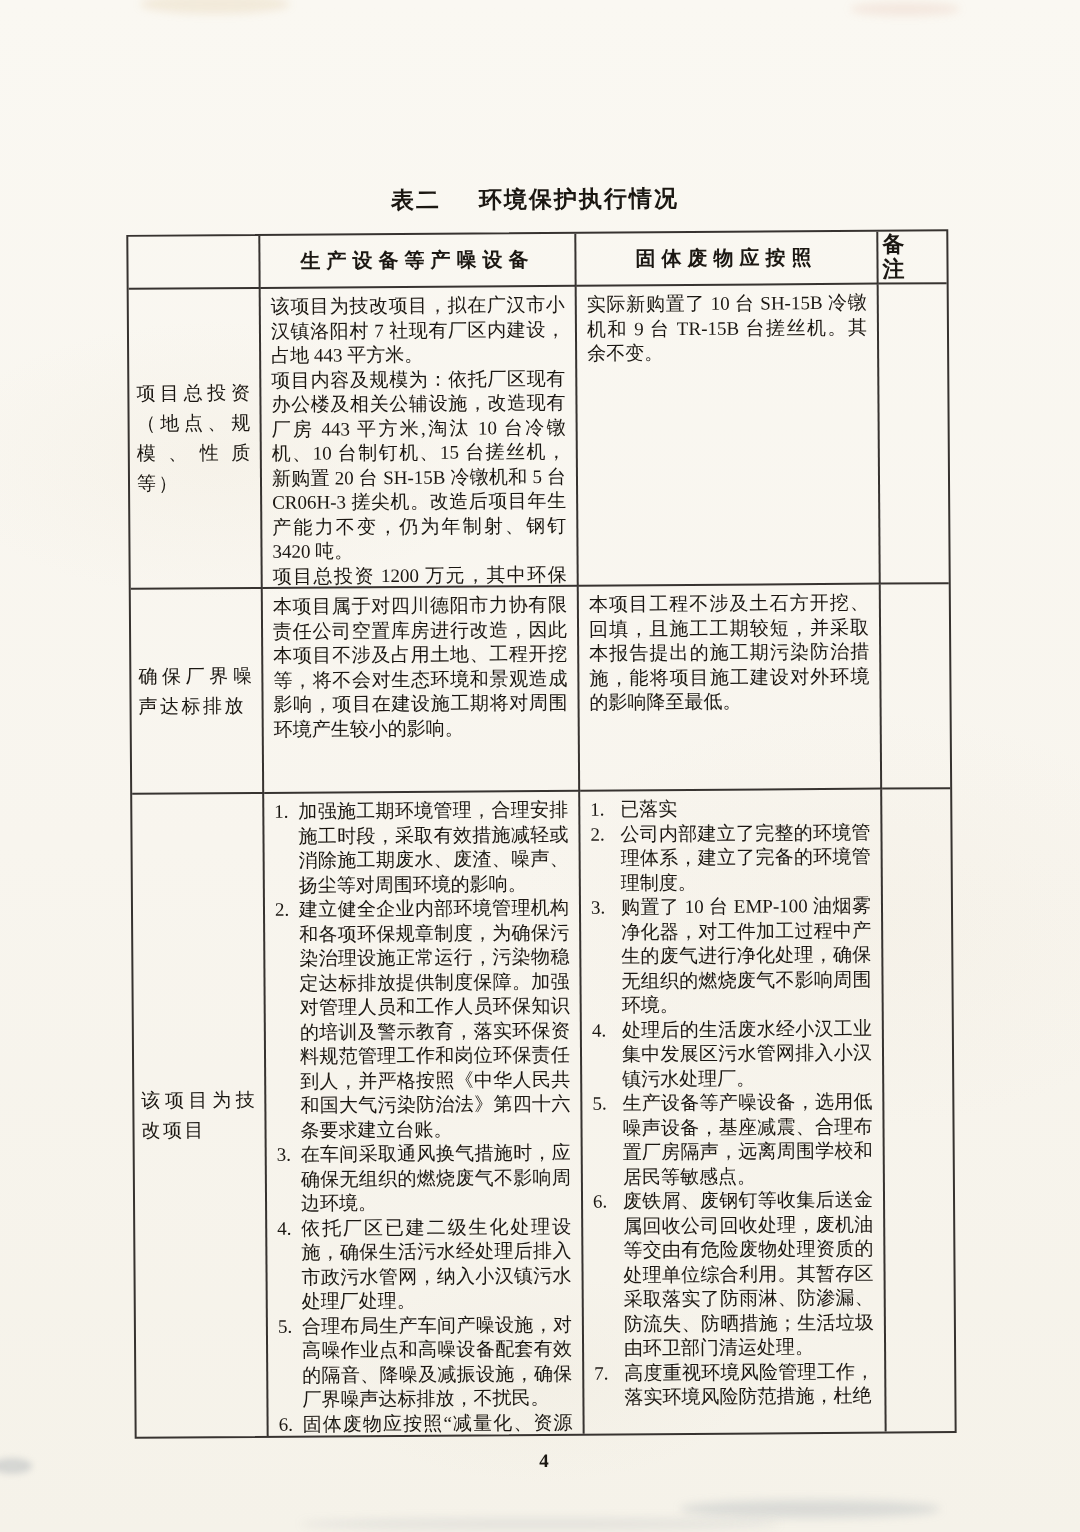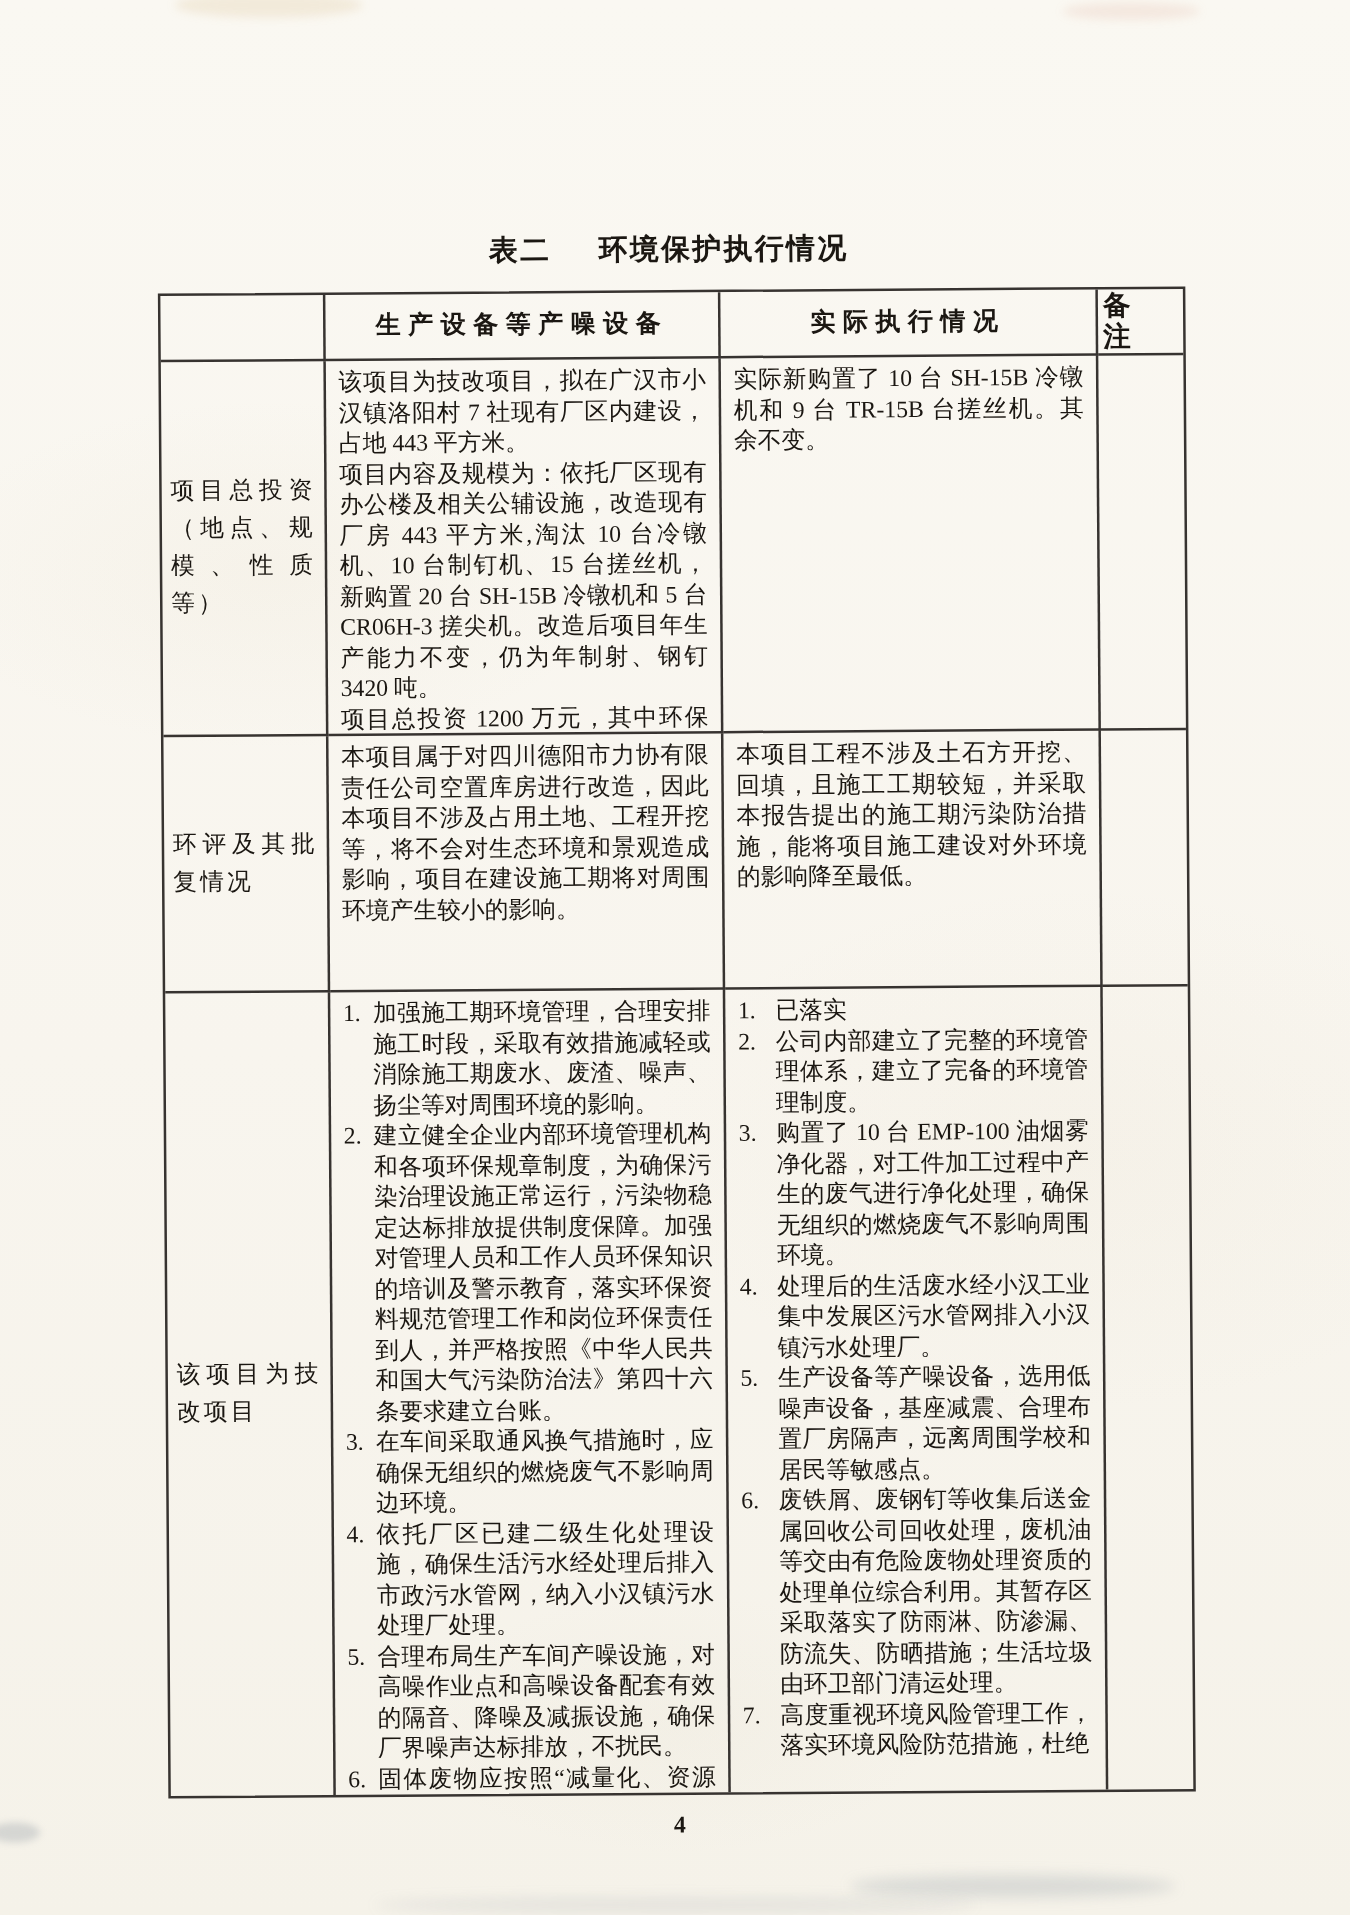--- a/index.html
+++ b/index.html
@@ -118,41 +118,41 @@
     <span>表二</span><span class="gap"></span><span>环境保护执行情况</span>
   </div>
 
   <div class="tbl">
 
     <div class="cell hcell"></div>
     <div class="cell hcell">
       <span>生产设备等产噪设备</span>
     </div>
     <div class="cell hcell">
-      <span>实际执行情况</span>
+      <span>固体废物应按照</span>
     </div>
     <div class="cell hcell remarks last-col">
       <span>备　注</span>
     </div>
 
     <div class="cell row-label">
       <span>项目总投资（地点、规模、性质等）</span>
     </div>
     <div class="cell body-text">
       <p>该项目为技改项目，拟在广汉市小汉镇洛阳村 7 社现有厂区内建设，占地 443 平方米。</p>
       <p>项目内容及规模为：依托厂区现有办公楼及相关公辅设施，改造现有厂房 443 平方米,淘汰 10 台冷镦机、10 台制钉机、15 台搓丝机，新购置 20 台 SH-15B 冷镦机和 5 台 CR06H-3 搓尖机。改造后项目年生产能力不变，仍为年制射、钢钉 3420 吨。</p>
       <p>项目总投资 1200 万元，其中环保投资 32 万元。</p>
     </div>
     <div class="cell body-text">
       <p>实际新购置了 10 台 SH-15B 冷镦机和 9 台 TR-15B 台搓丝机。其余不变。</p>
     </div>
     <div class="cell last-col"></div>
 
     <div class="cell row-label">
-      <span>环评及其批复情况</span>
+      <span>确保厂界噪声达标排放</span>
     </div>
     <div class="cell body-text">
       <p>本项目属于对四川德阳市力协有限责任公司空置库房进行改造，因此本项目不涉及占用土地、工程开挖等，将不会对生态环境和景观造成影响，项目在建设施工期将对周围环境产生较小的影响。</p>
     </div>
     <div class="cell body-text">
       <p>本项目工程不涉及土石方开挖、回填，且施工工期较短，并采取本报告提出的施工期污染防治措施，能将项目施工建设对外环境的影响降至最低。</p>
     </div>
     <div class="cell last-col"></div>
 
     <div class="cell row-label last-row">

